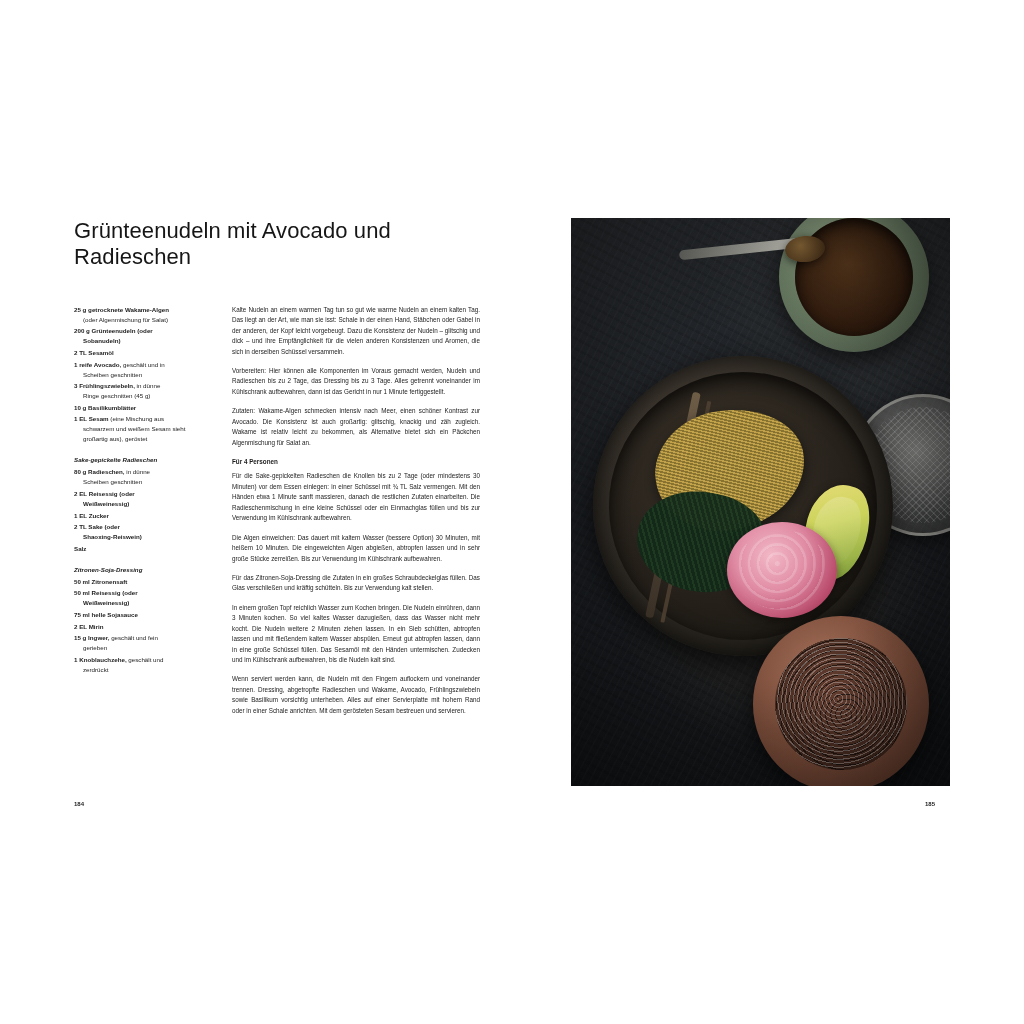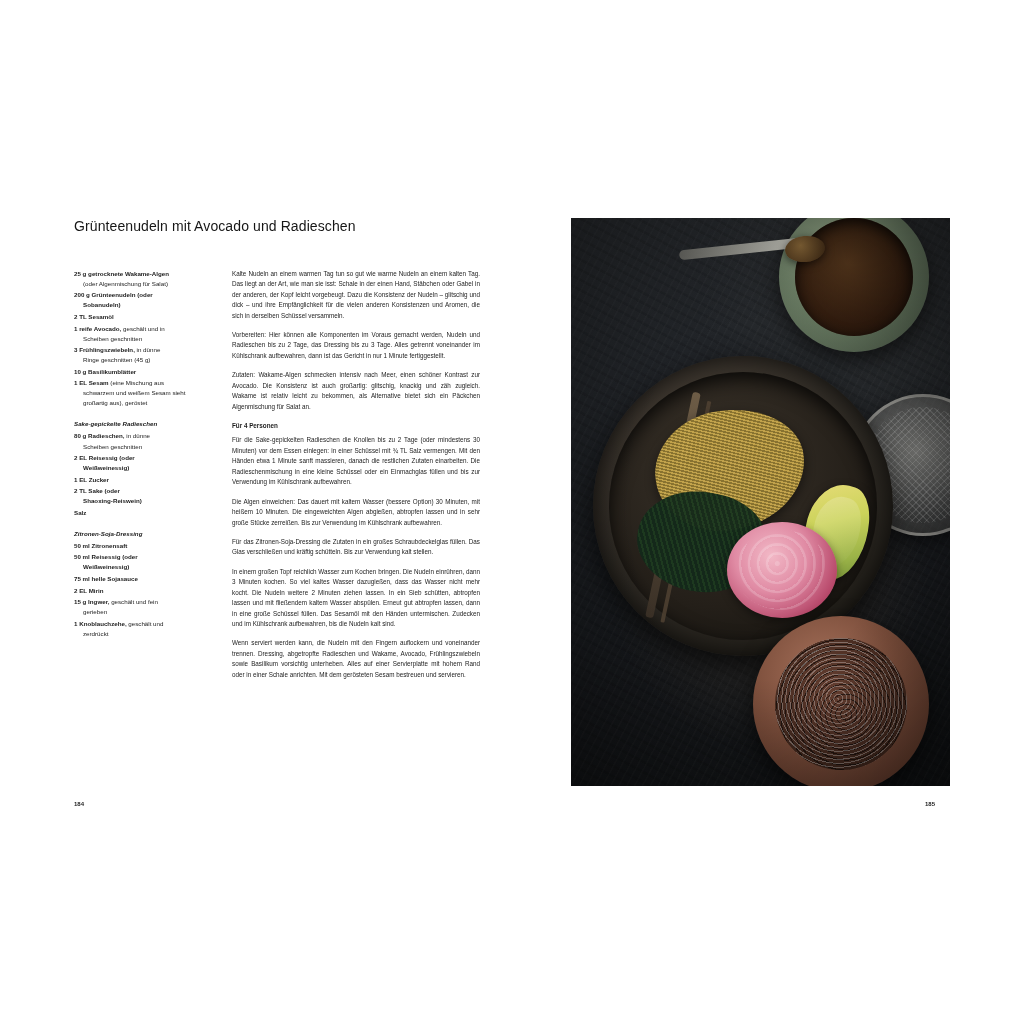--- a/index.html
+++ b/index.html
@@ -23,21 +23,21 @@
 
   
   .page-left {
     position: absolute;
     left: 74px;
     top: 218px;
     width: 412px;
     height: 600px;
   }
   .recipe-title {
-    font-size: 14px;
+    font-size: 22px;
     font-weight: 400;
     letter-spacing: 0.1px;
     color: #161616;
     margin: 0 0 34px 0;
     line-height: 1.2;
   }
   .columns {
     display: flex;
     gap: 22px;
   }

